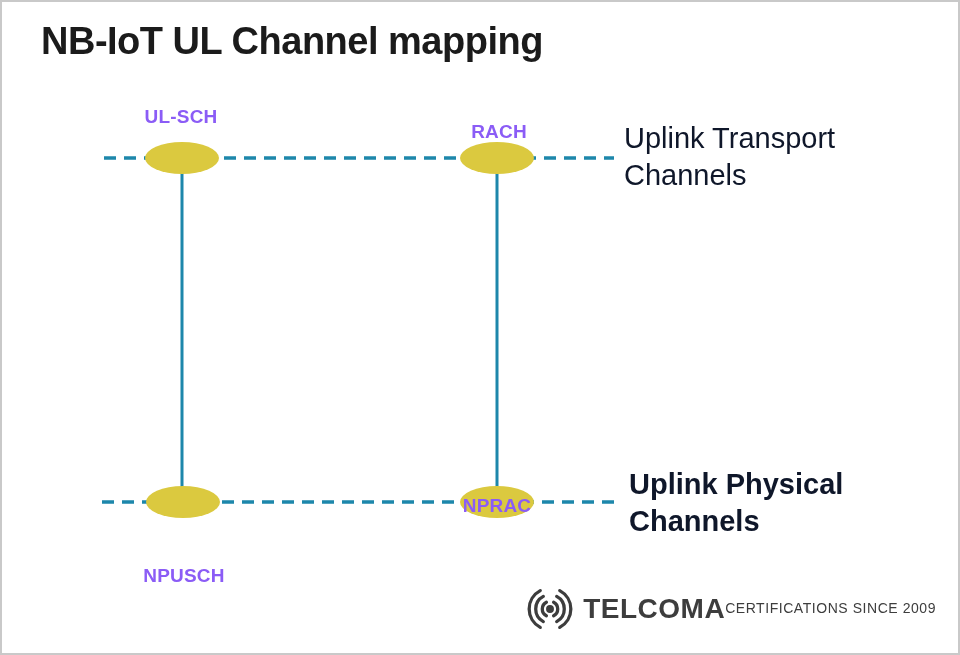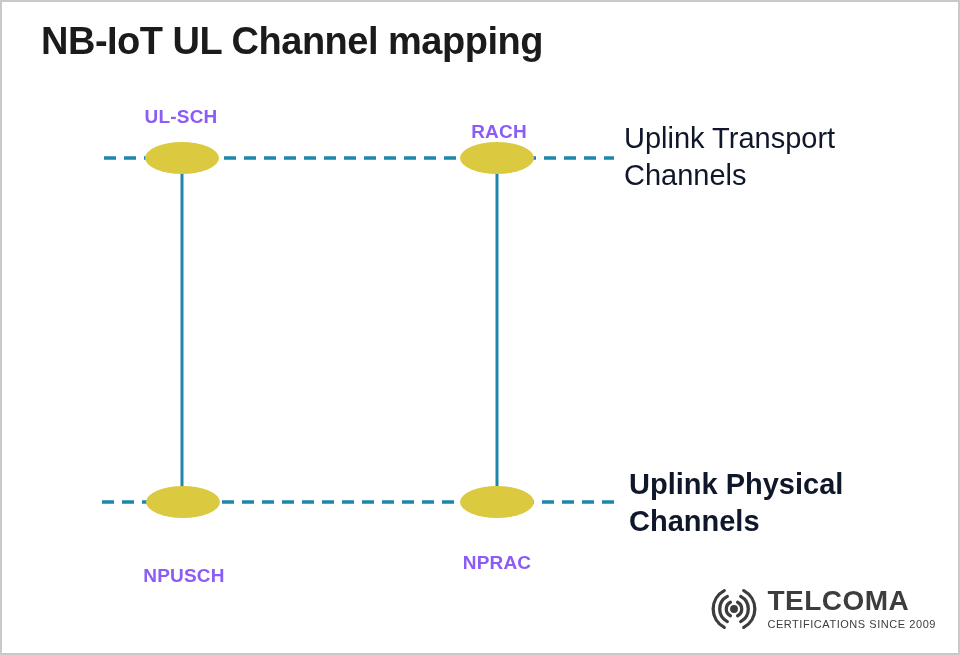--- a/index.html
+++ b/index.html
@@ -59,32 +59,31 @@
     align-items: center;
     gap: 4px;
   }
   .logo-icon {
     width: 58px;
     height: 46px;
     flex: 0 0 auto;
   }
   .logo-text-col {
     display: flex;
-    flex-direction: column;
     align-items: flex-start;
   }
   .logo-name {
     font-size: 28px;
     font-weight: 800;
     letter-spacing: 0.5px;
     line-height: 26px;
     color: #3d3d3d;
   }
   .logo-tagline {
-    font-size: 11px;
+    font-size: 14px;
     font-weight: 400;
     letter-spacing: 0.55px;
     color: #3d3d3d;
     margin-top: 4px;
     white-space: nowrap;
   }
 </style>
 </head>
 <body>
 
@@ -103,21 +102,21 @@
 
     <ellipse cx="180" cy="156" rx="37" ry="16" fill="#dbc93f"></ellipse>
     <ellipse cx="495" cy="156" rx="37" ry="16" fill="#dbc93f"></ellipse>
     <ellipse cx="181" cy="500" rx="37" ry="16" fill="#dbc93f"></ellipse>
     <ellipse cx="495" cy="500" rx="37" ry="16" fill="#dbc93f"></ellipse>
   </svg>
 
   <div class="node-label" style="left:179px; top:104px;">UL-SCH</div>
   <div class="node-label" style="left:497px; top:119px;">RACH</div>
   <div class="node-label" style="left:182px; top:521px;margin-top:42px;">NPUSCH</div>
-  <div class="node-label" style="left:495px; top:550px;">NPRAC</div>
+  <div class="node-label" style="left:495px; top:493px;">NPRAC</div>
 
   <div class="row-label" style="left:622px; top:118px;">Uplink Transport Channels</div>
   <div class="row-label" style="left:627px; top:464px;font-weight:bold;">Uplink Physical Channels</div>
 
   <div class="logo">
     <svg class="logo-icon" viewBox="-26 -21 52 42" xmlns="http://www.w3.org/2000/svg">
       <g stroke="#3d3d3d" stroke-width="3" fill="none" stroke-linecap="round">
         <path d="M -3.3 -6.2 A 7 7 0 0 0 -3.3 6.2"></path>
         <path d="M -6.1 -11.5 A 13 13 0 0 0 -6.1 11.5"></path>
         <path d="M -8.9 -16.8 A 19 19 0 0 0 -8.9 16.8"></path>

